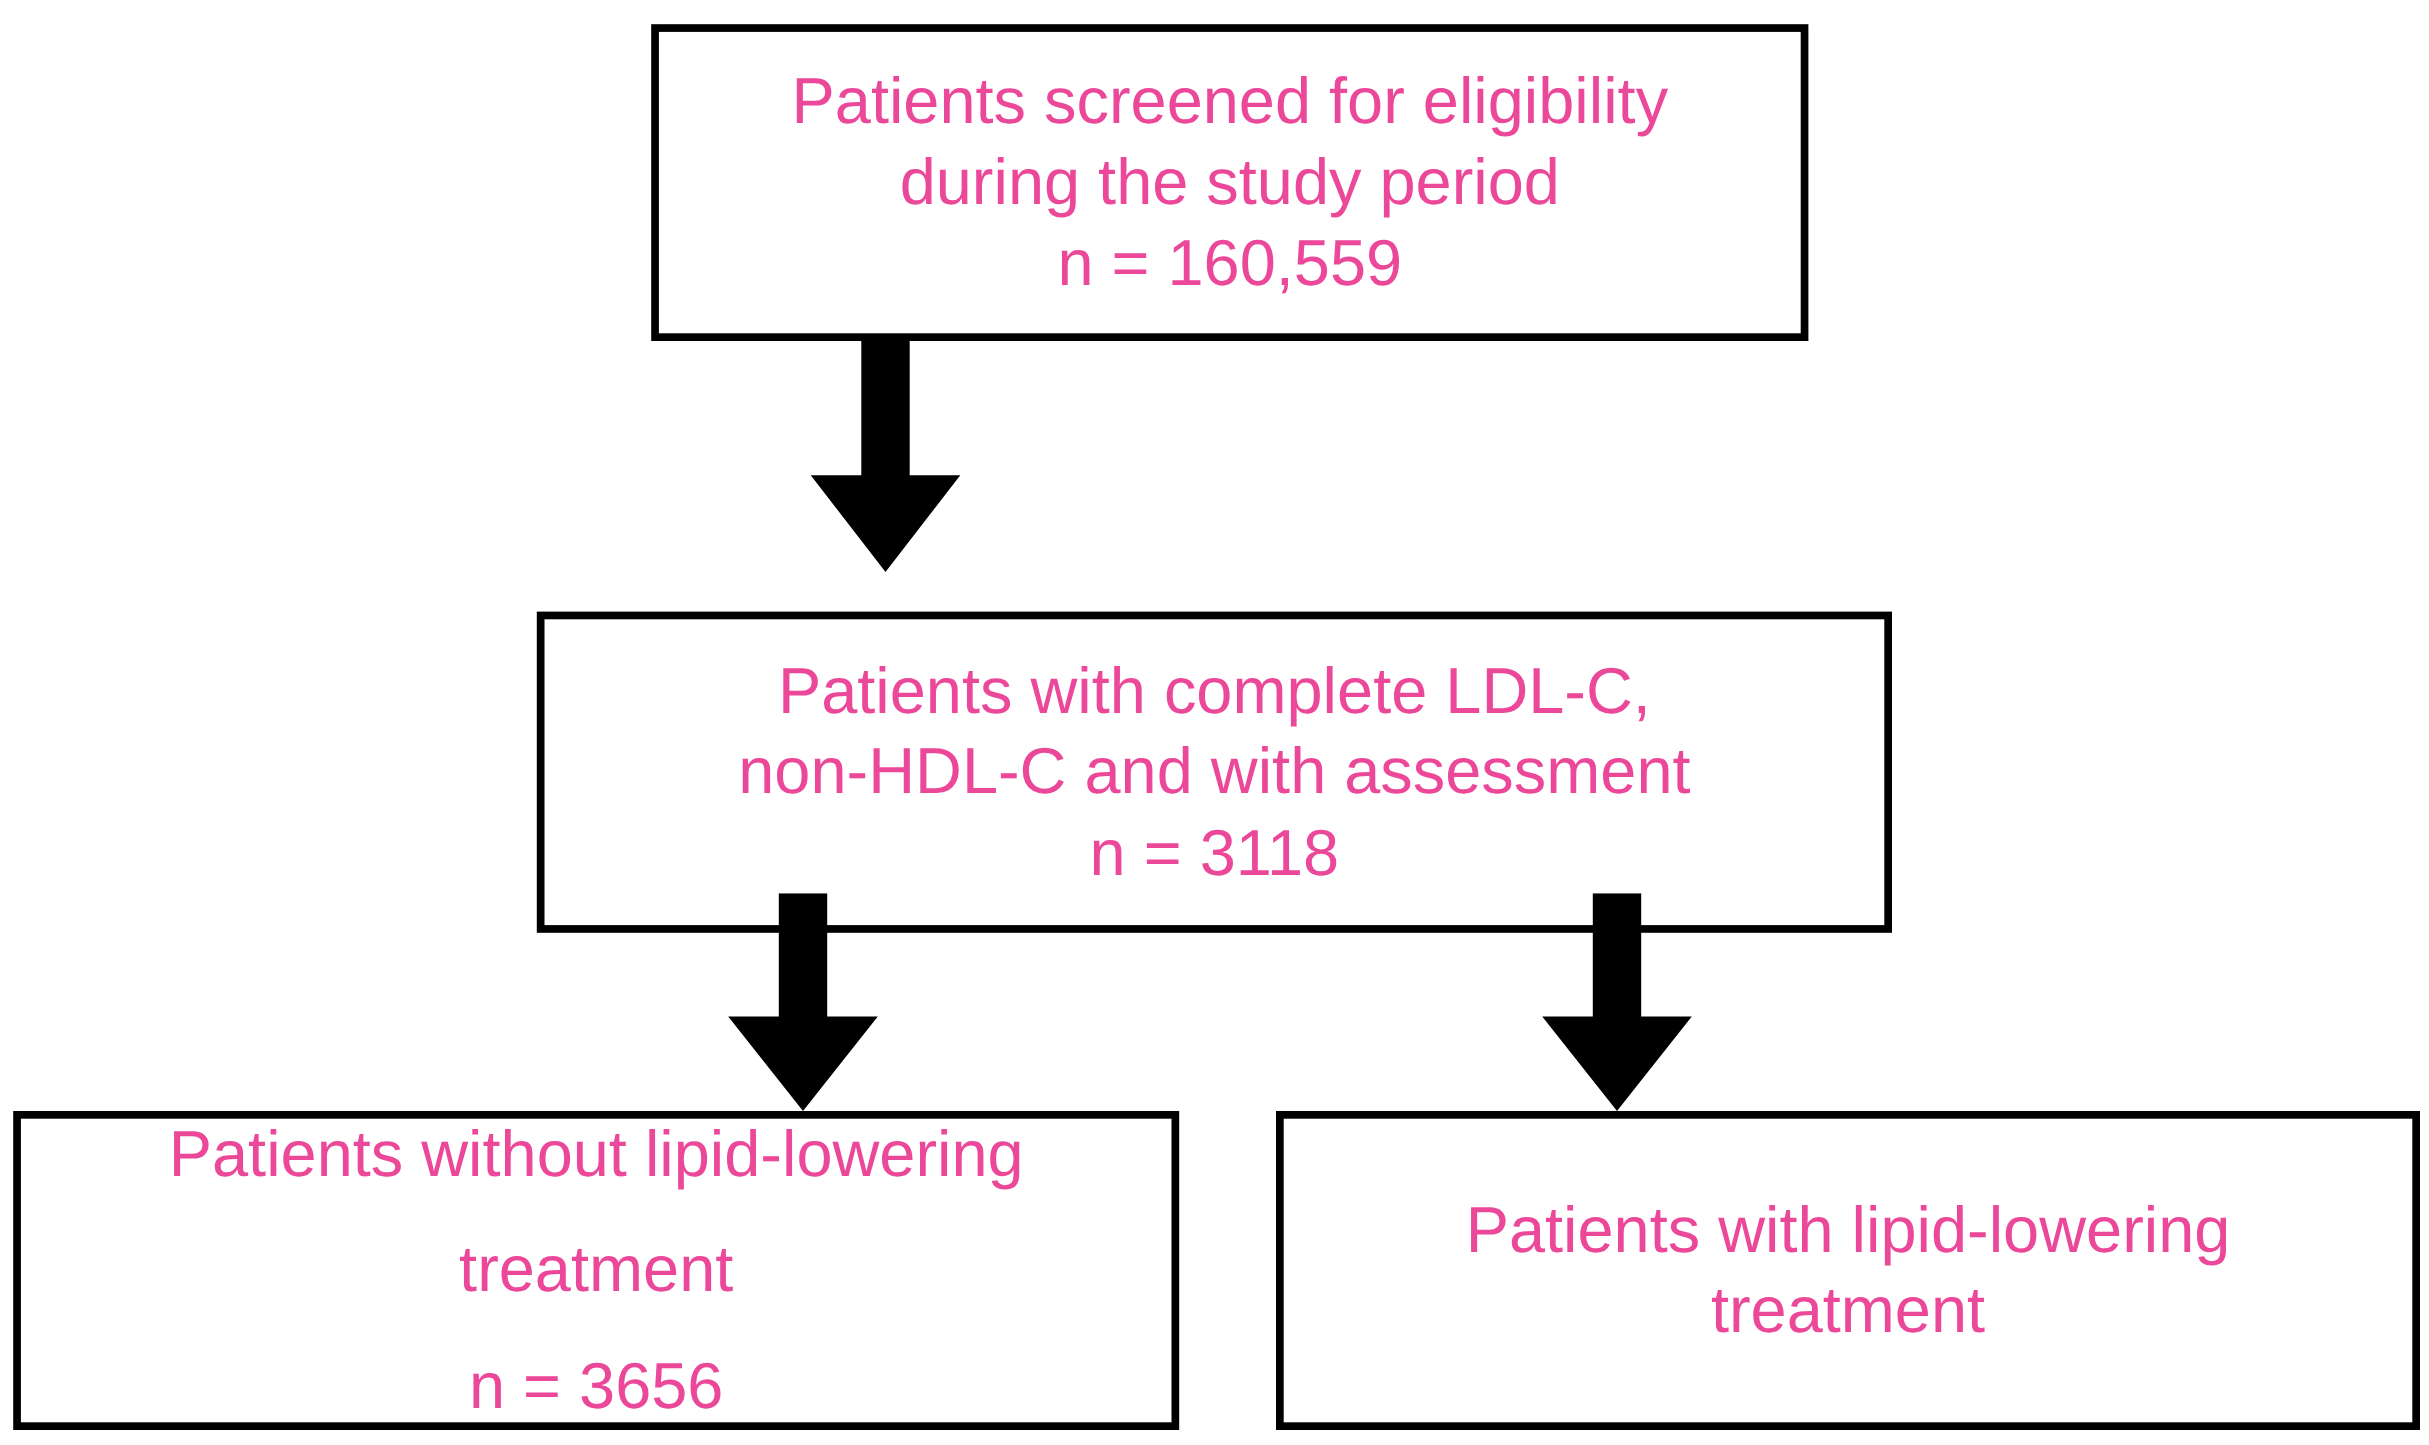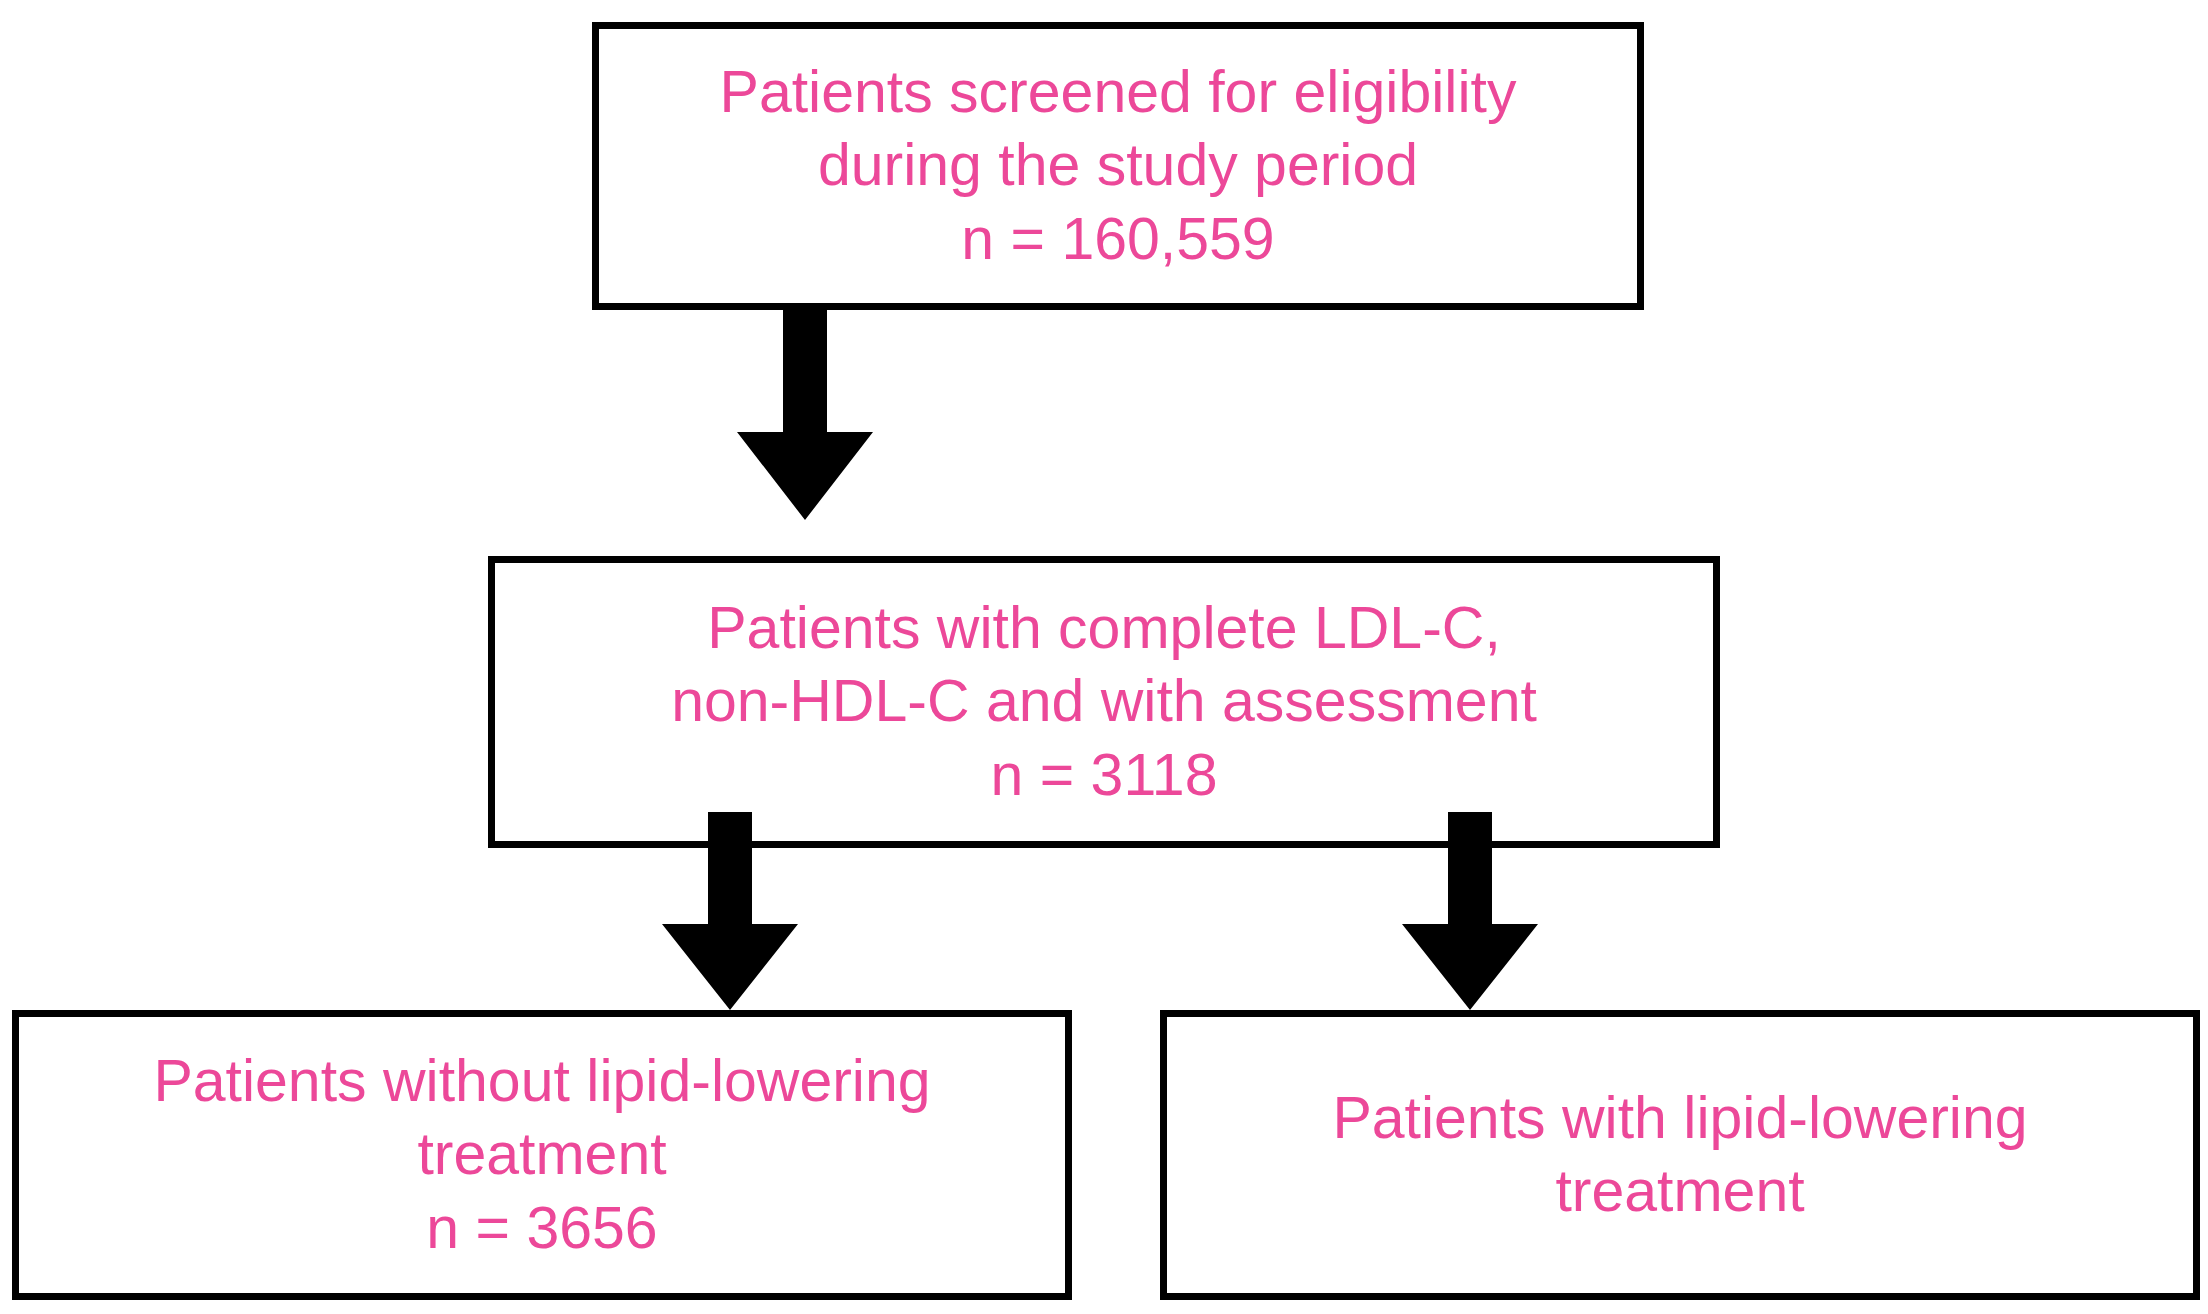--- a/index.html
+++ b/index.html
@@ -58,20 +58,21 @@
     height: 292px;
     margin-top: 36px;
   }
 
   
   #node-without {
     left: 12px;
     top: 1010px;
     width: 1060px;
     height: 290px;
+    gap: 32px;
   }
 
   
   #node-with {
     left: 1160px;
     top: 1010px;
     width: 1040px;
     height: 290px;
   }
 

